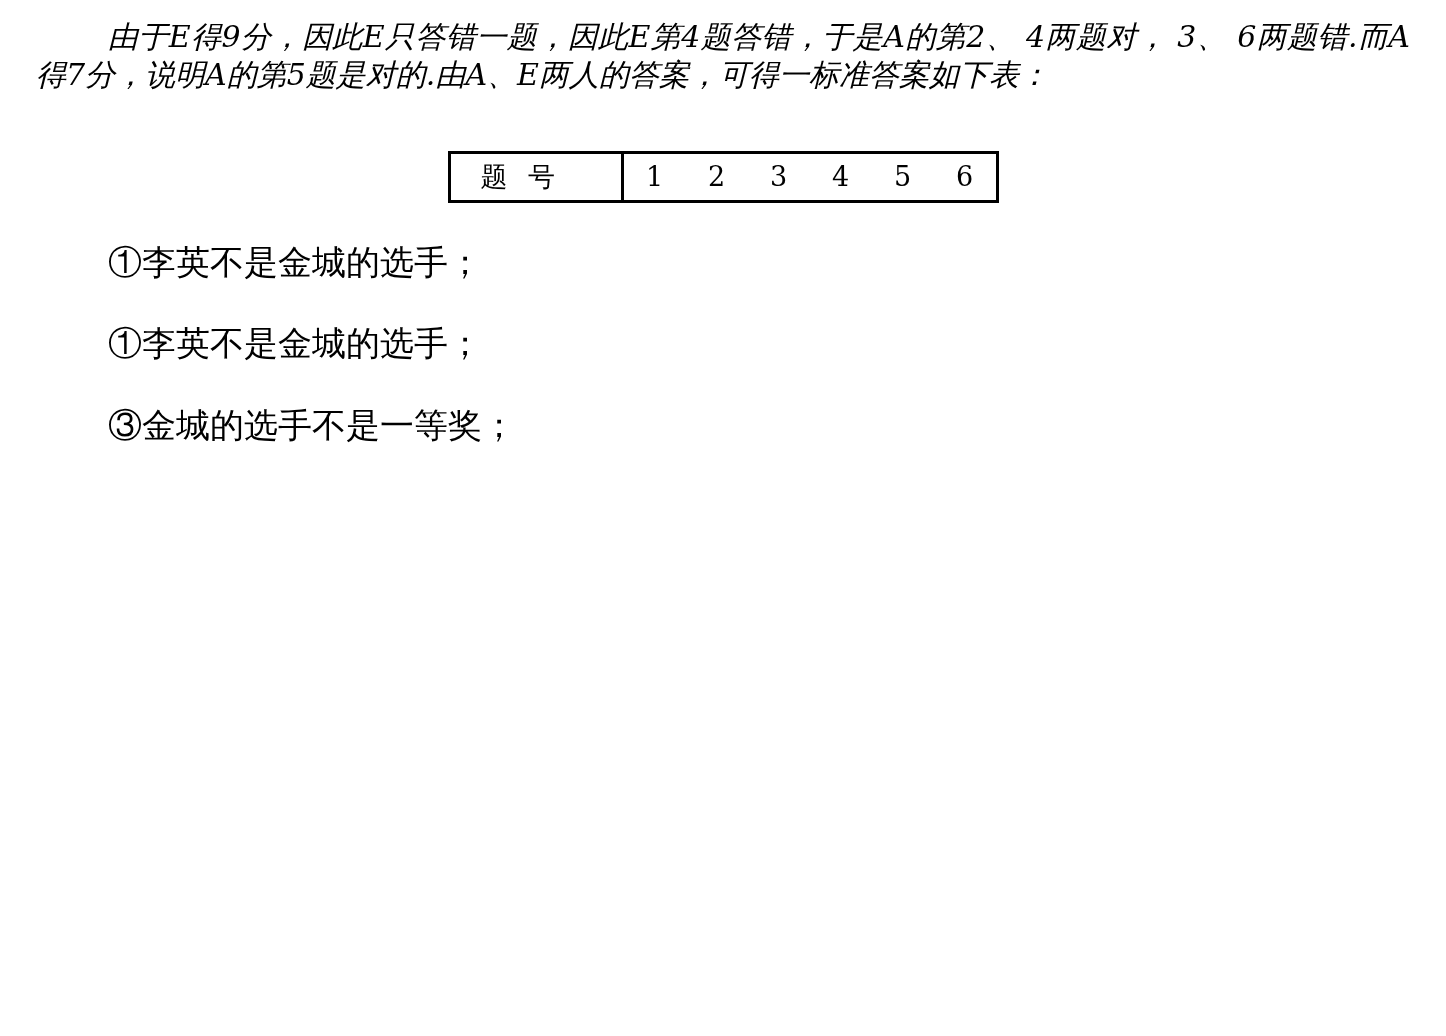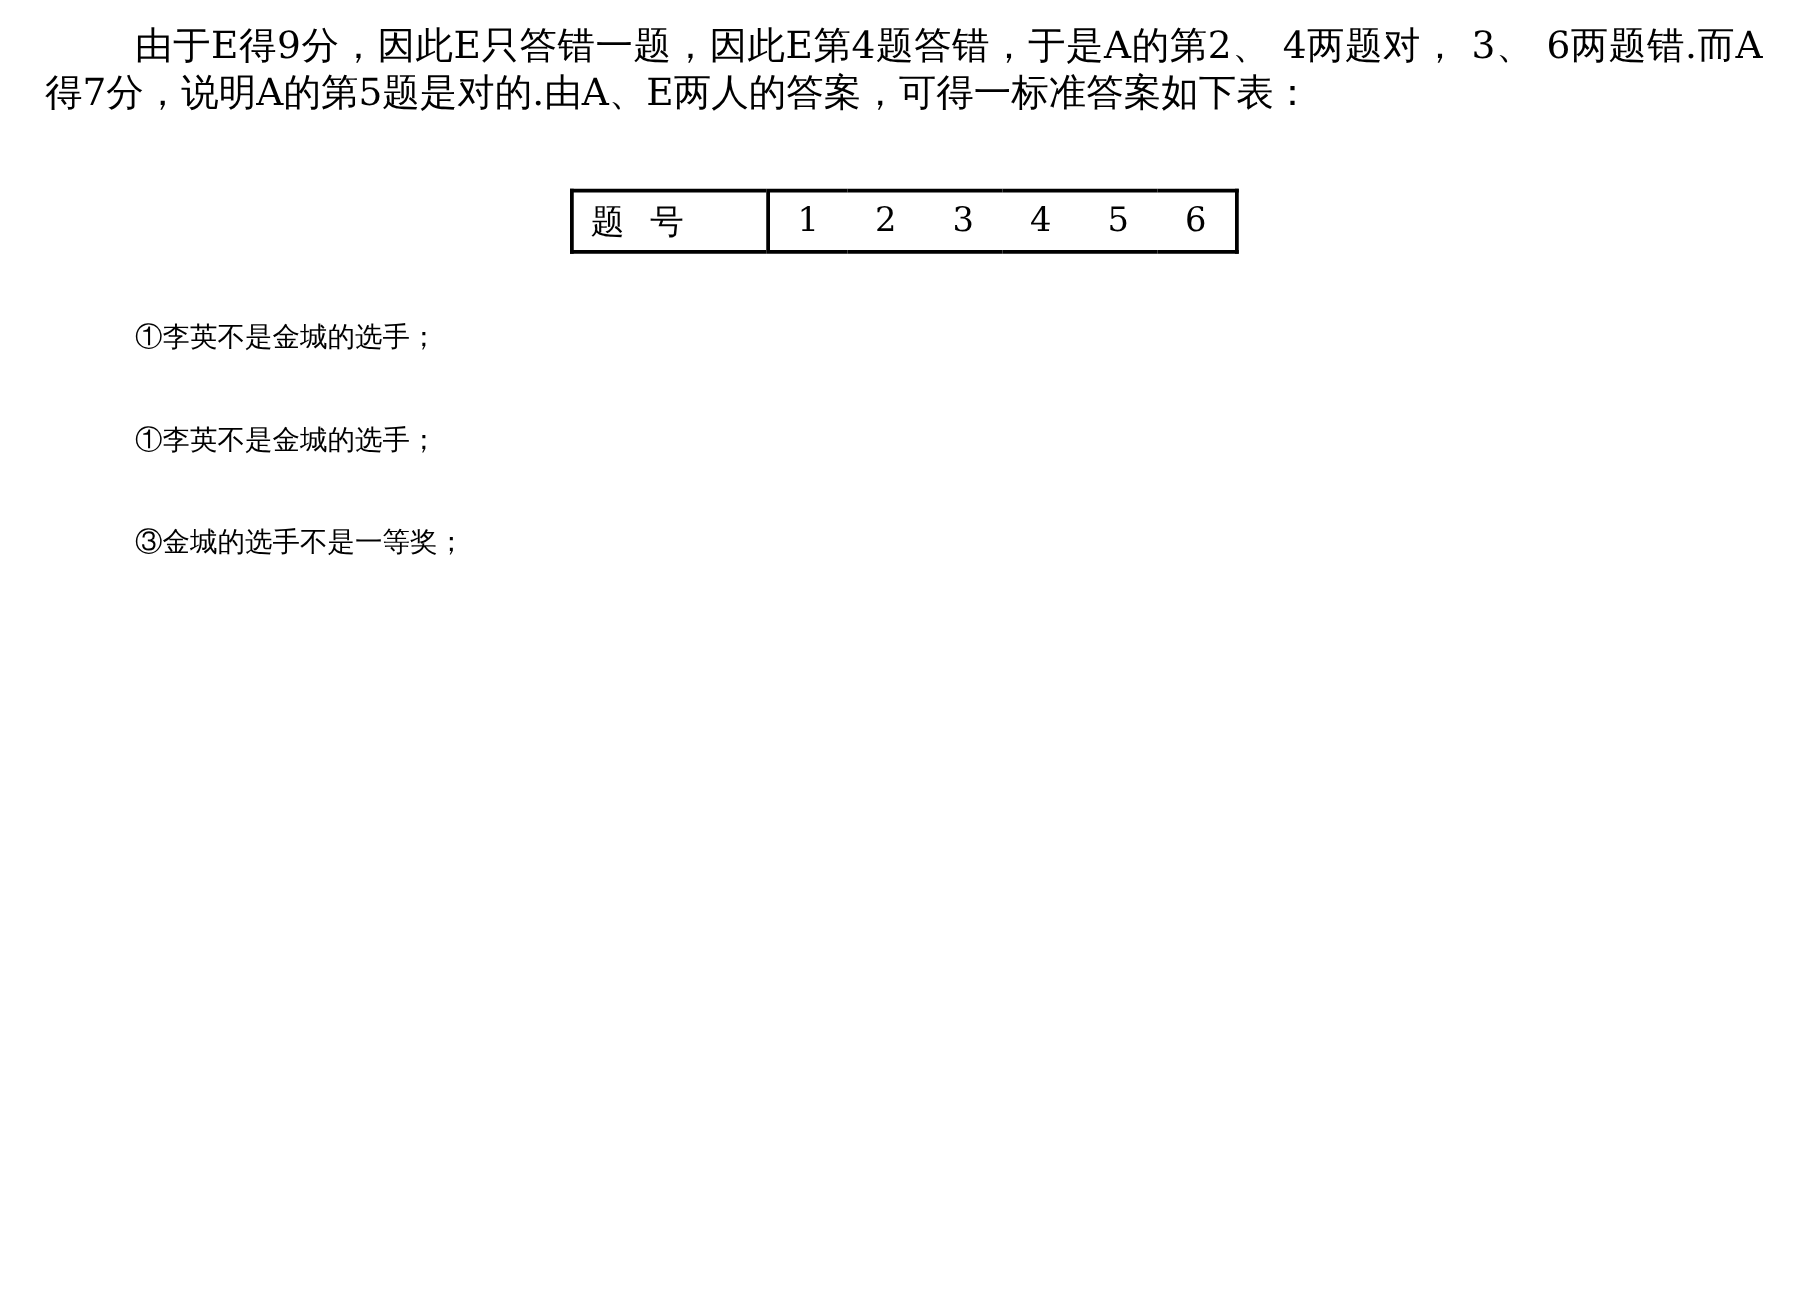--- a/index.html
+++ b/index.html
@@ -25,20 +25,21 @@
   p.para {
     margin: 0;
     font-size: 30px;
     line-height: 1.28;
     letter-spacing: 0px;
     text-align: justify;
     font-family: "DejaVu Serif", serif;
   }
   .indent {
     text-indent: 72px;
+    font-style: italic;
   }
   .block-1 {
     margin-top: 6px;
   }
   .table-wrap {
     margin-top: 56px;
     display: flex;
     justify-content: center;
   }
   table.answers {
@@ -51,44 +52,44 @@
     border: none;
     padding: 2px 0 2px 0;
     text-align: center;
     height: 42px;
     vertical-align: middle;
   }
   table.answers td.label {
     width: 132px;
     border-right: 3px solid #000;
     letter-spacing: 6px;
-    padding-left: 14px;
+    padding-left: 30px;
     padding-right: 8px;
     text-align: left;
   }
   table.answers td.num {
     width: 62px;
   }
   table.answers td.mark {
     width: 62px;
     font-size: 26px;
   }
   .block-2 {
     margin-top: 92px;
   }
   .block-3 {
     margin-top: 38px;
   }
   .ex-label {
     font-weight: bold;
   }
   .item {
-    margin-top: 54px;
+    margin-top: 38px;
     text-indent: 72px;
-    font-size: 22px;
+    font-size: 34px;
     line-height: 1.28;
   }
   .item:first-of-type {
     margin-top: 44px;
   }
 </style>
 </head>
 <body>
 
 <div class="page">

